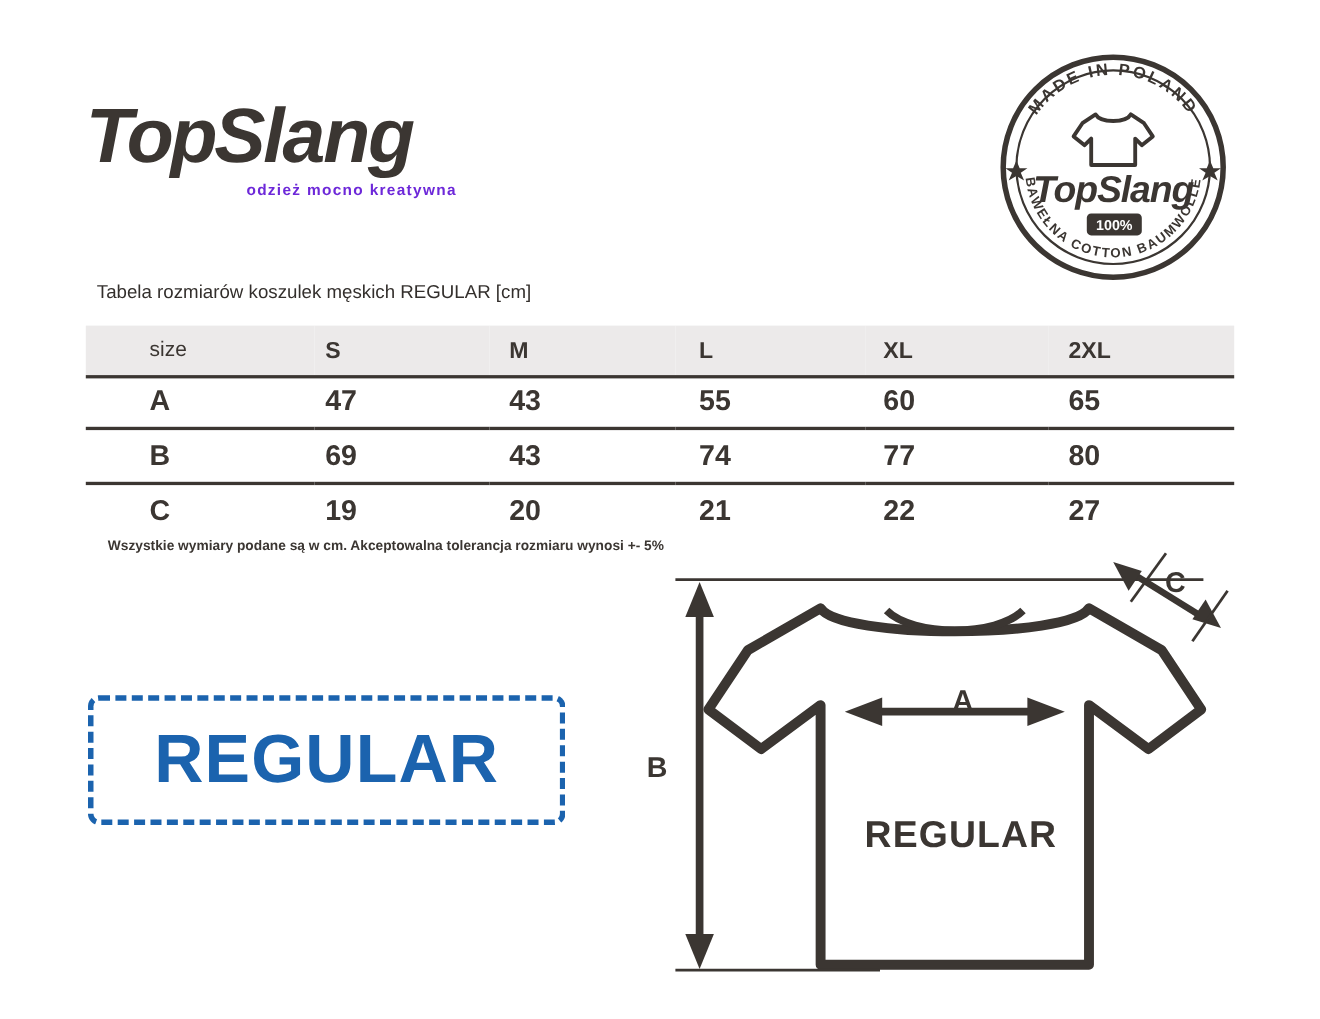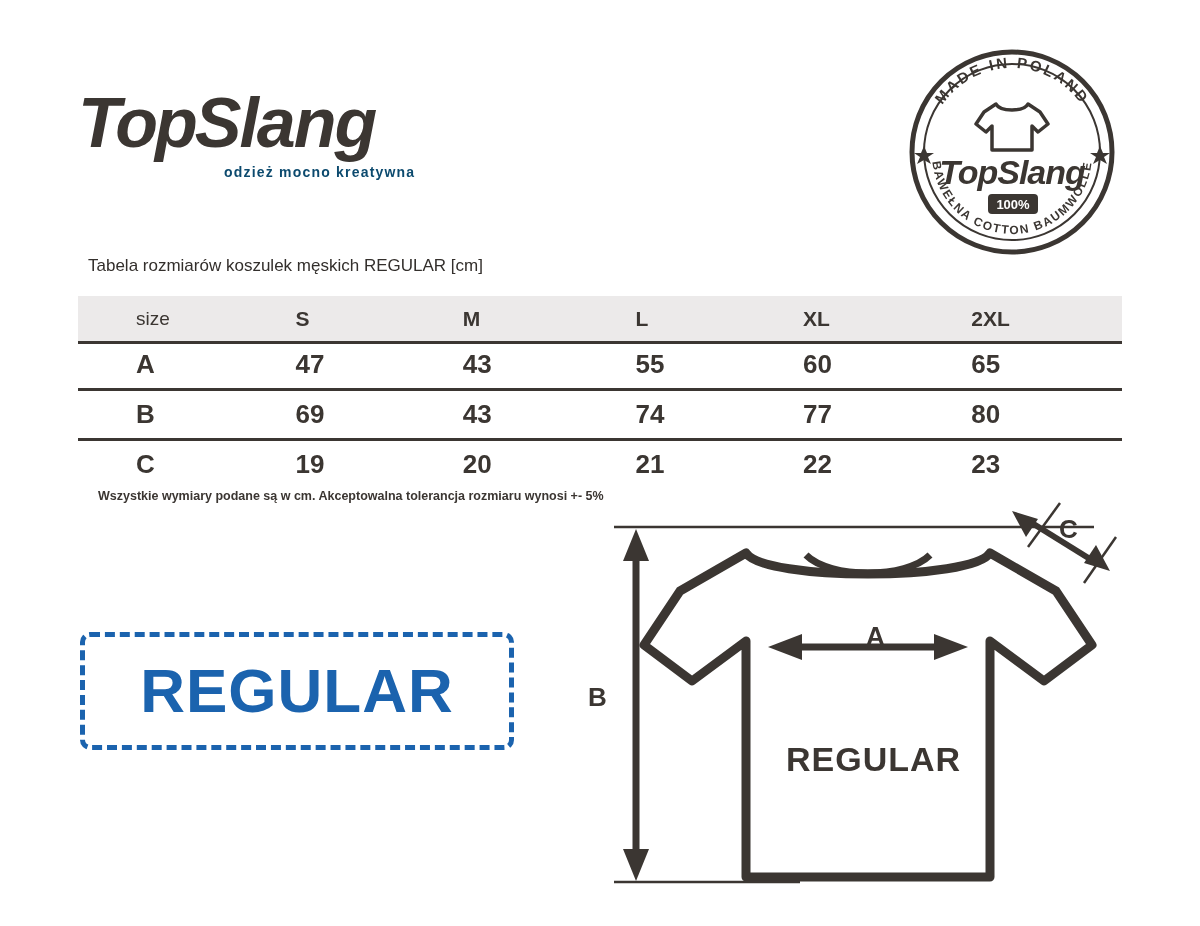--- a/index.html
+++ b/index.html
@@ -33,21 +33,21 @@
     line-height: 1;
     white-space: nowrap;
   }
   .brand-word .lt { letter-spacing: -3px; }
   .brand-tag {
     margin-top: 6px;
     margin-left: 146px;
     font-size: 14px;
     font-weight: bold;
     letter-spacing: 1.2px;
-    color: #0c4a6e;
+    color: #6d28d9;
   }
 
   
   .stamp {
     position: absolute;
     right: 78px;
     top: 42px;
     width: 220px;
     height: 220px;
   }
@@ -248,21 +248,21 @@
       <td class="col-v c3">74</td>
       <td class="col-v c4">77</td>
       <td class="col-v c5">80</td>
     </tr>
     <tr>
       <td class="col-label">C</td>
       <td class="col-v c1">19</td>
       <td class="col-v c2">20</td>
       <td class="col-v c3">21</td>
       <td class="col-v c4">22</td>
-      <td class="col-v c5">23</td>
+      <td class="col-v c5">27</td>
     </tr>
   </tbody>
 </table>
 <div class="thead-sep"></div>
 
 <div class="table-note">Wszystkie wymiary podane są w cm. Akceptowalna tolerancja rozmiaru wynosi +- 5%</div>
 
 <div class="fit-badge">
   <span class="fit-badge-text">REGULAR</span>
 </div>

